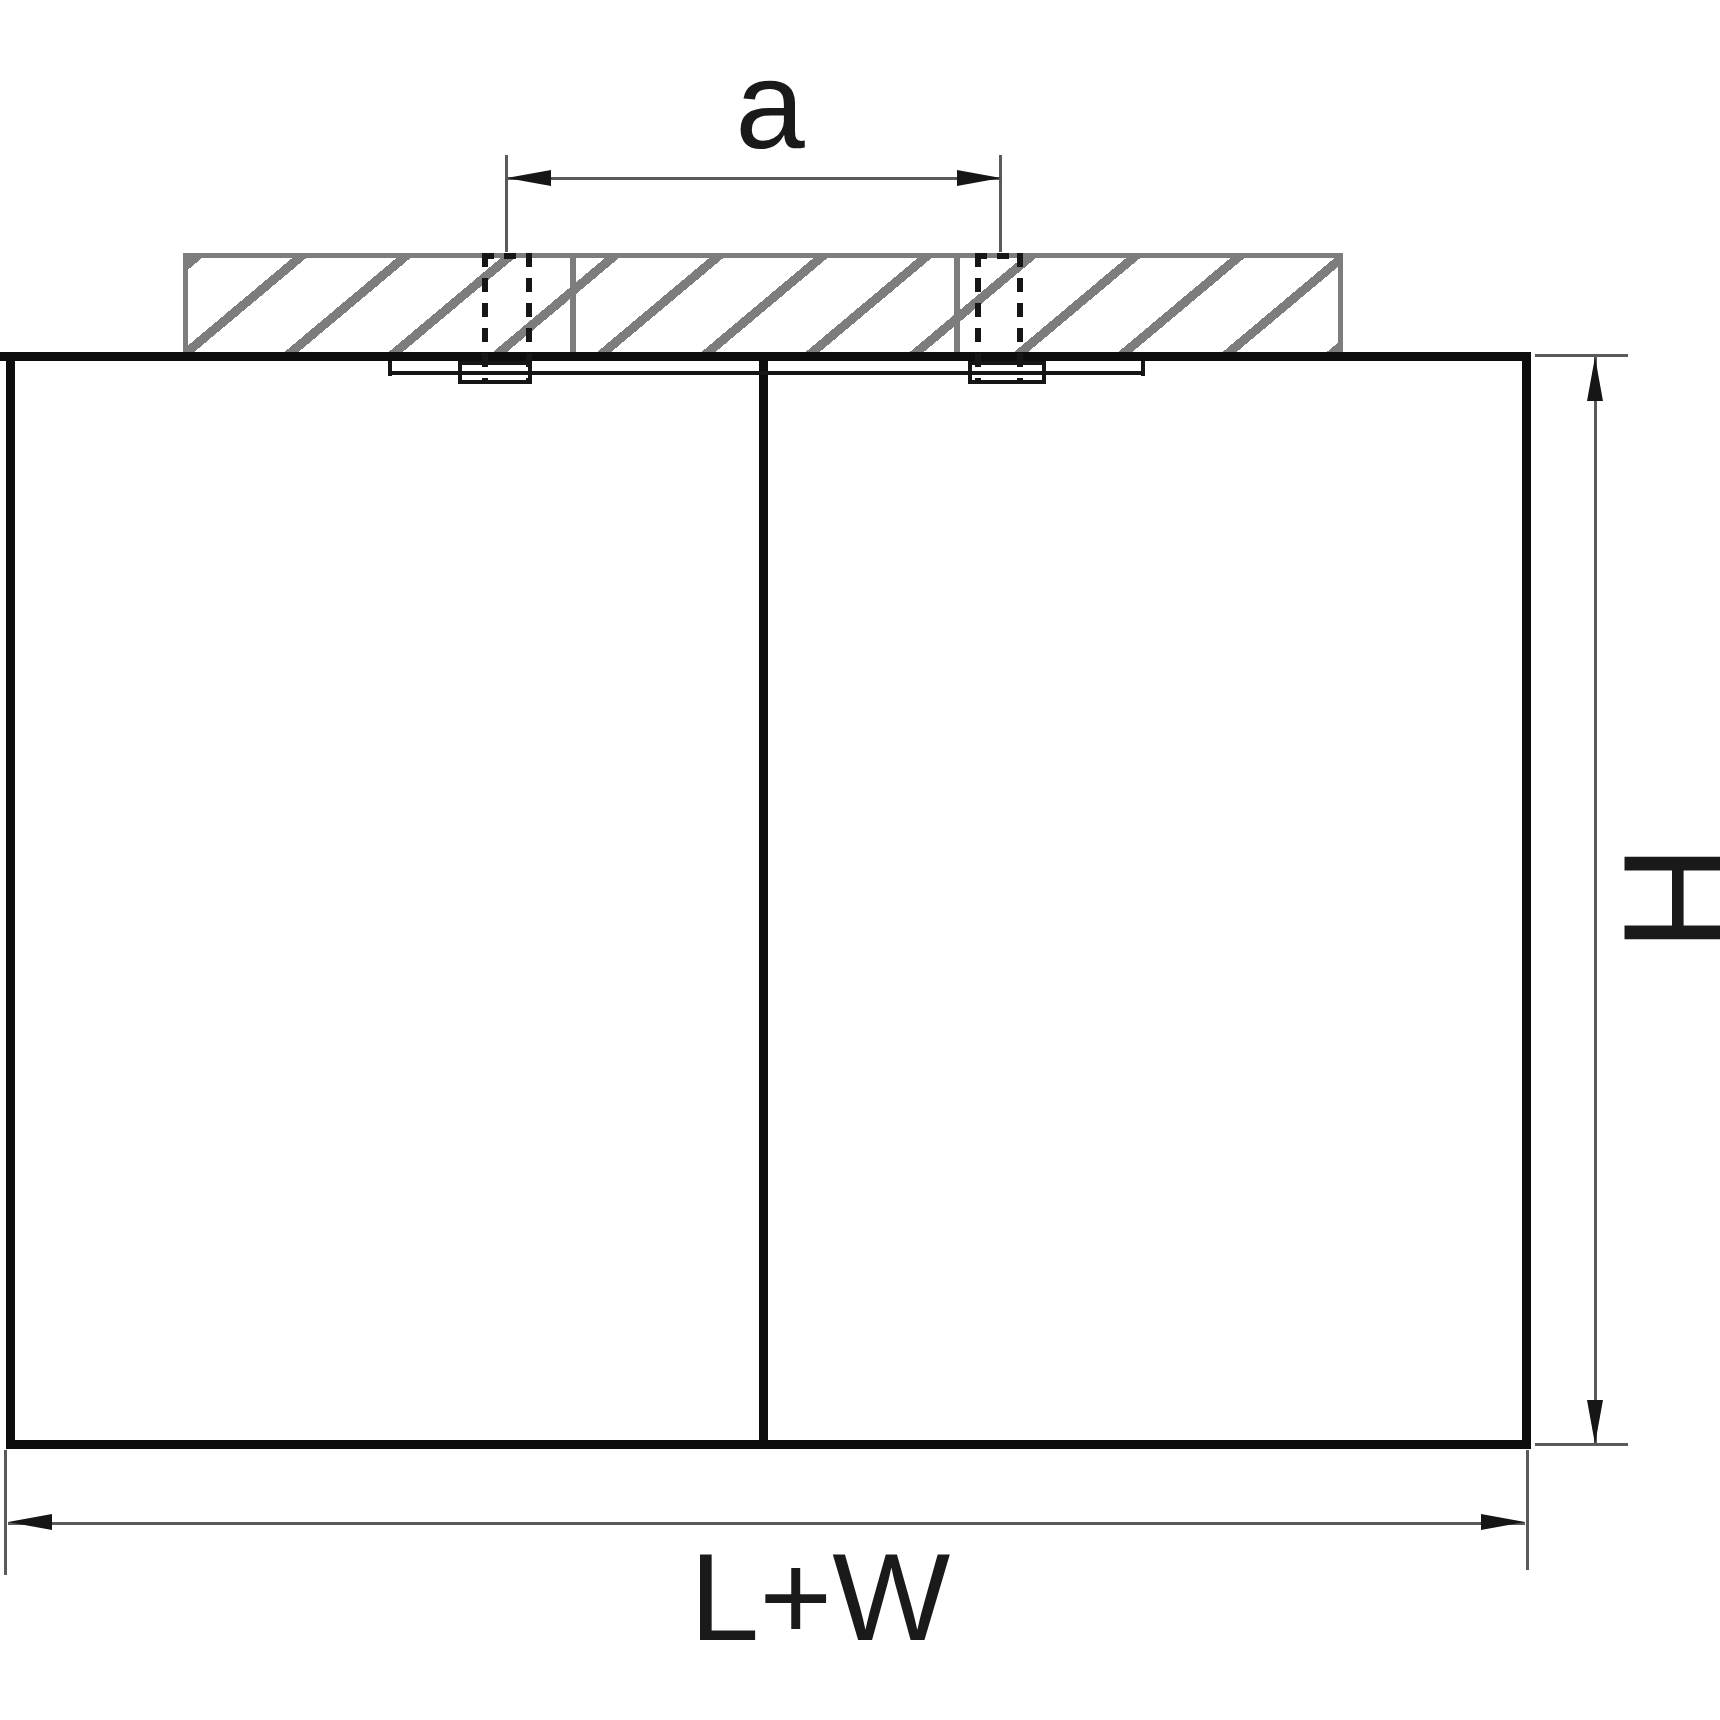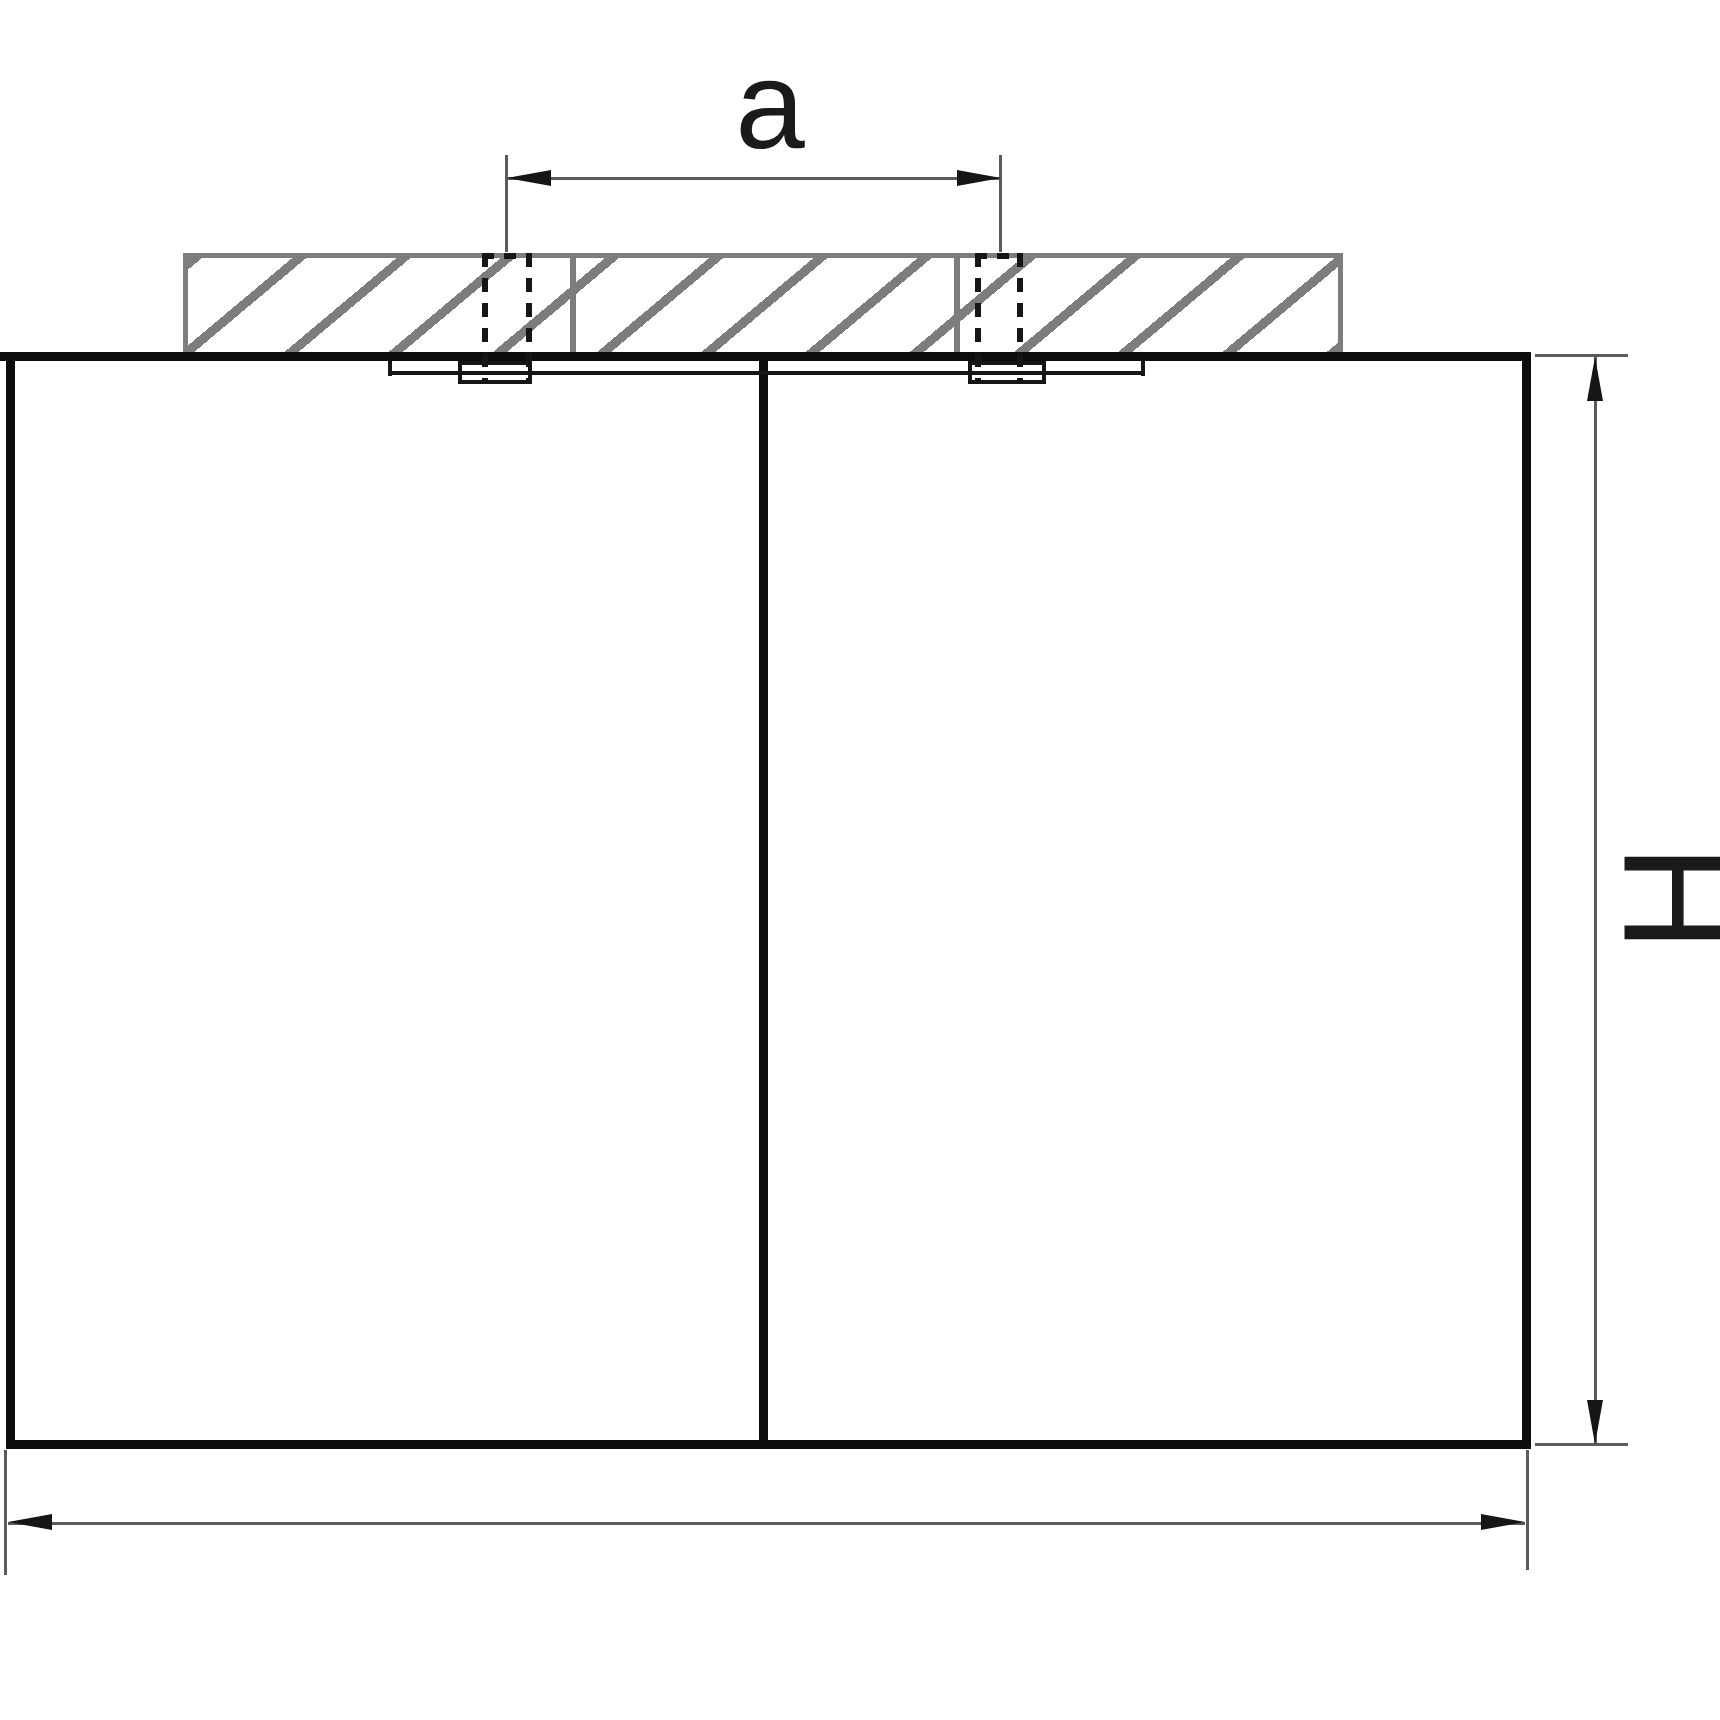--- a/index.html
+++ b/index.html
@@ -138,14 +138,15 @@
   <div class="abs dline dim-h"></div>
   <div class="abs arrow up ar-h-t"></div>
   <div class="abs arrow down ar-h-b"></div>
   <div class="abs dim-label label-h">H</div>
 
   <div class="abs dline ext-lw-l"></div>
   <div class="abs dline ext-lw-r"></div>
   <div class="abs dline dim-lw"></div>
   <div class="abs arrow left ar-lw-l"></div>
   <div class="abs arrow right ar-lw-r"></div>
+  <div class="abs dim-label label-lw">L+W</div>
 
 </div>
 
 </body></html>

